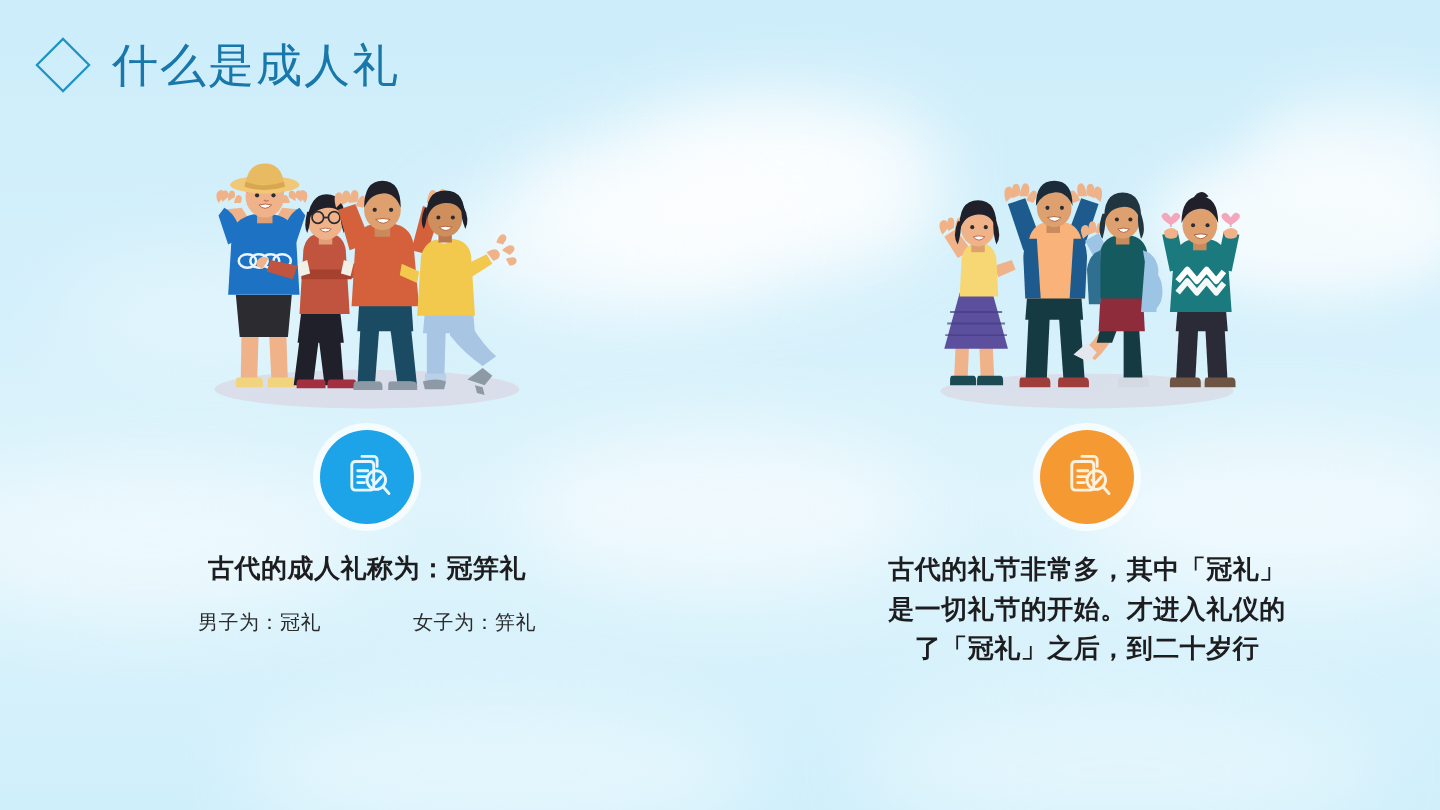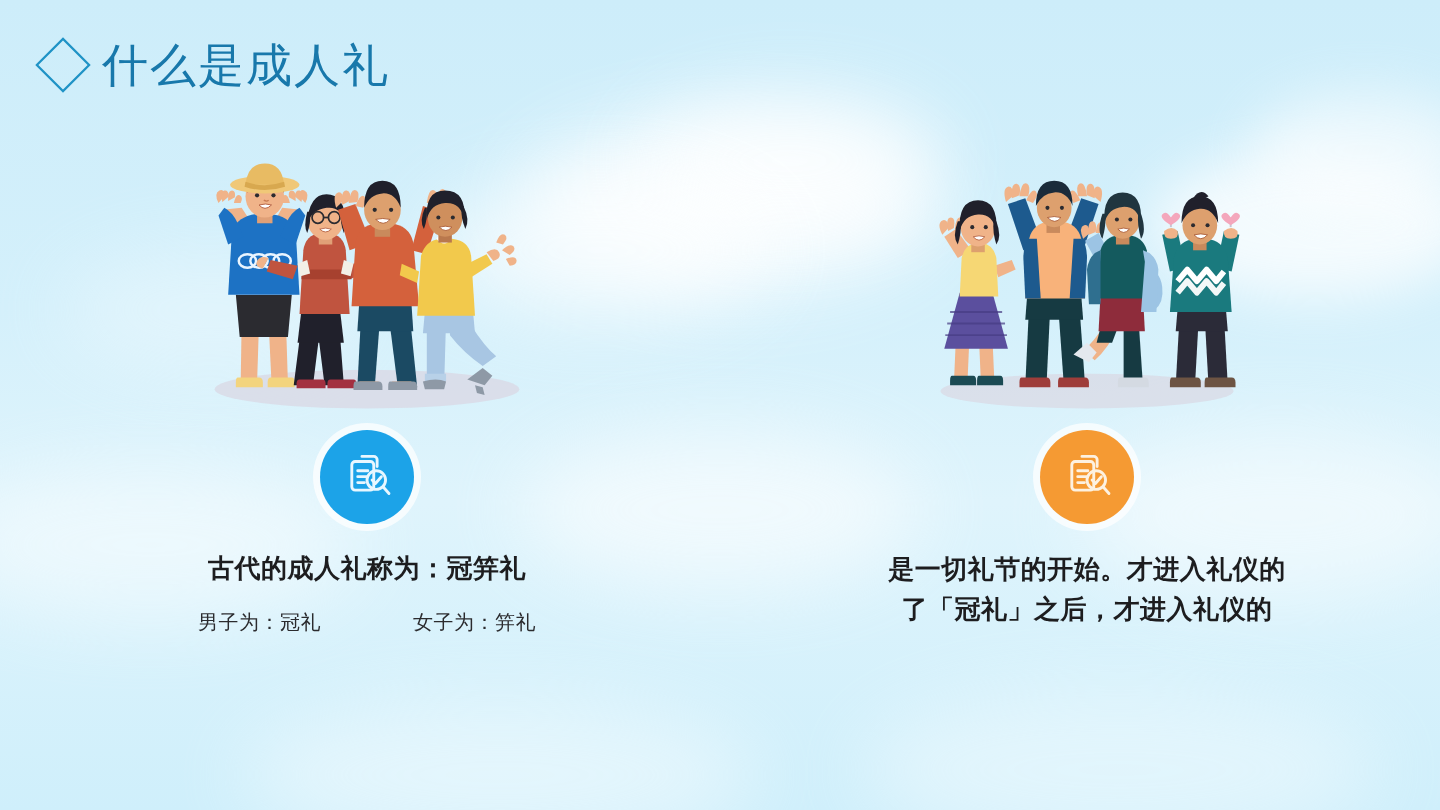--- a/index.html
+++ b/index.html
@@ -13,21 +13,21 @@
     position:relative;width:1440px;height:810px;overflow:hidden;
     background:linear-gradient(180deg,#cdedfa 0%,#d4f0fb 38%,#dff4fc 62%,#cfeffb 100%);
   }
 
   
   .clouds{position:absolute;inset:0;pointer-events:none;}
   .cloud{position:absolute;border-radius:50%;background:#ffffff;filter:blur(26px);}
   .cloud.soft{filter:blur(38px);}
 
   
-  .header{position:absolute;left:34px;top:36px;display:flex;align-items:center;gap:10px;}
+  .header{position:absolute;left:34px;top:36px;display:flex;align-items:center;gap:20px;}
   .diamond-icon{width:58px;height:58px;flex:0 0 auto;}
   .page-title{
     font-size:46px;line-height:1;color:#1878ab;letter-spacing:2px;
     font-weight:400;white-space:nowrap;
   }
 
   
   .columns{position:absolute;left:7px;top:150px;width:1440px;height:640px;display:flex;}
   .col{flex:1 1 50%;display:flex;flex-direction:column;align-items:center;}
 
@@ -401,20 +401,21 @@
             <path d="M21 27 h12 M21 34 h12 M21 41 h8"></path>
             <circle cx="43" cy="38" r="11"></circle>
             <path d="M38 38 l4 4 7 -8"></path>
             <path d="M51 46 l7 8"></path>
           </svg>
         </span>
       </div>
 
       <div class="caption-block">
         <div class="caption-right">
+          <div>古代的礼节非常多，其中「冠礼」</div>
           <div>是一切礼节的开始。才进入礼仪的</div>
-          <div>了「冠礼」之后，才进入礼仪的</div>
+          <div>了「冠礼」之后，到二十岁行</div>
         </div>
       </div>
     </div>
 
   </div>
 </div>
 
 </body></html>

